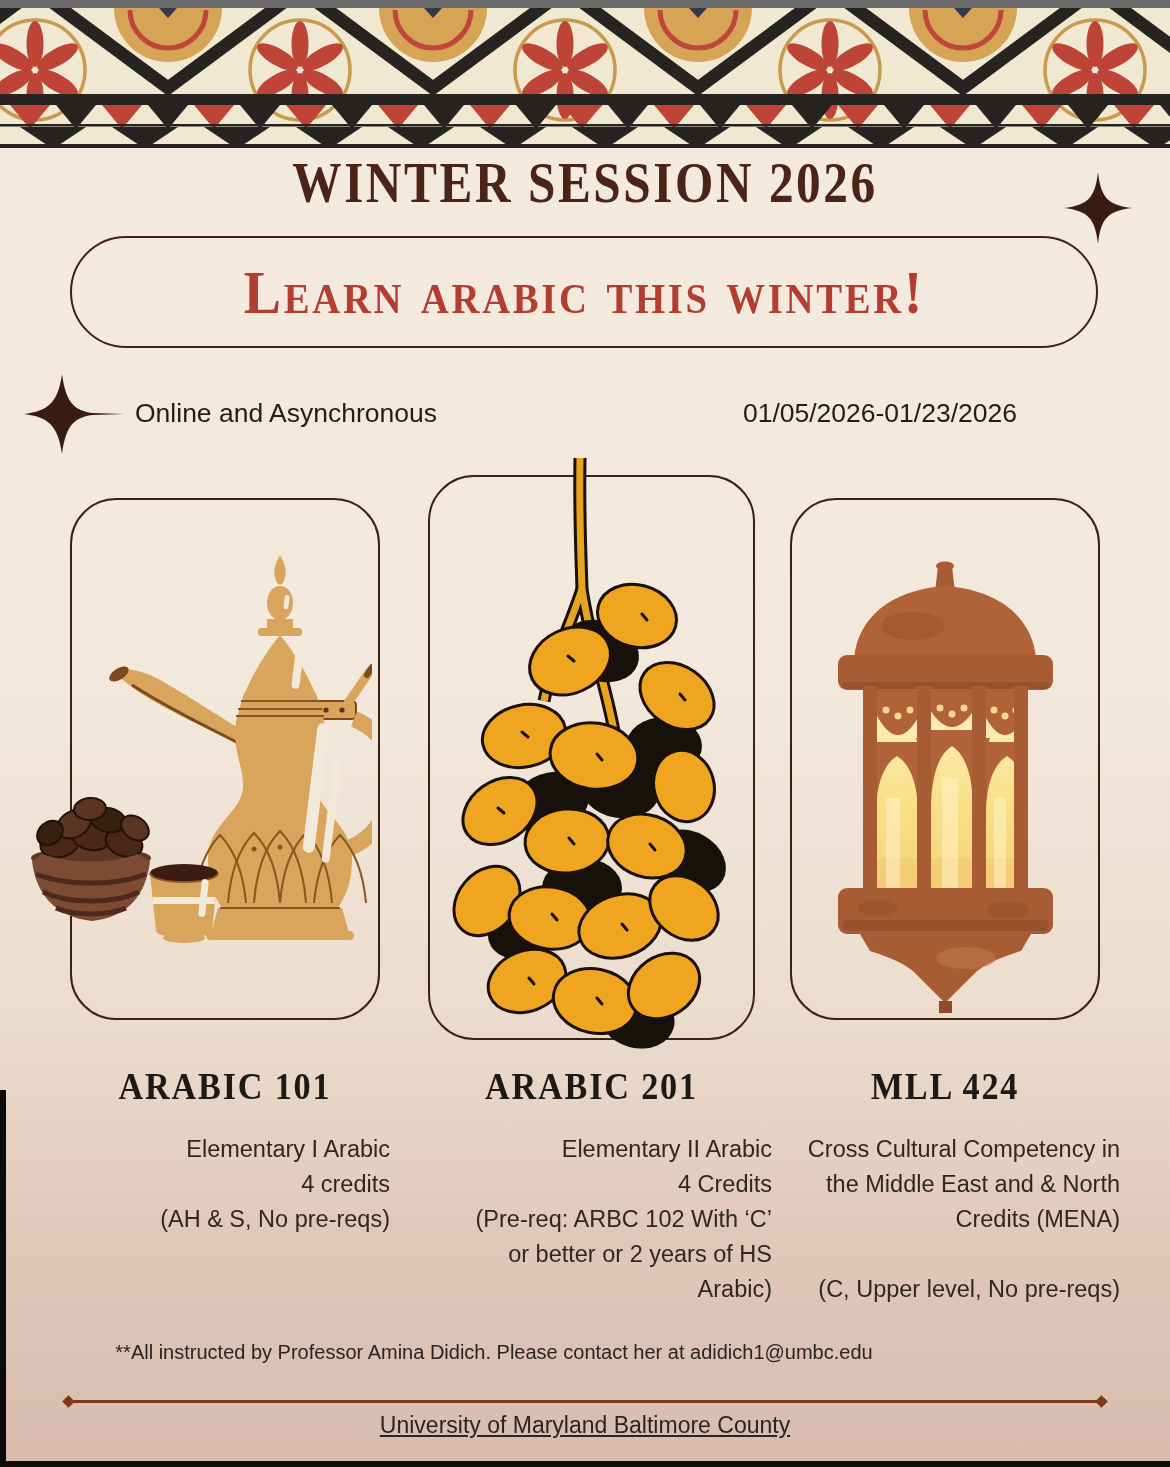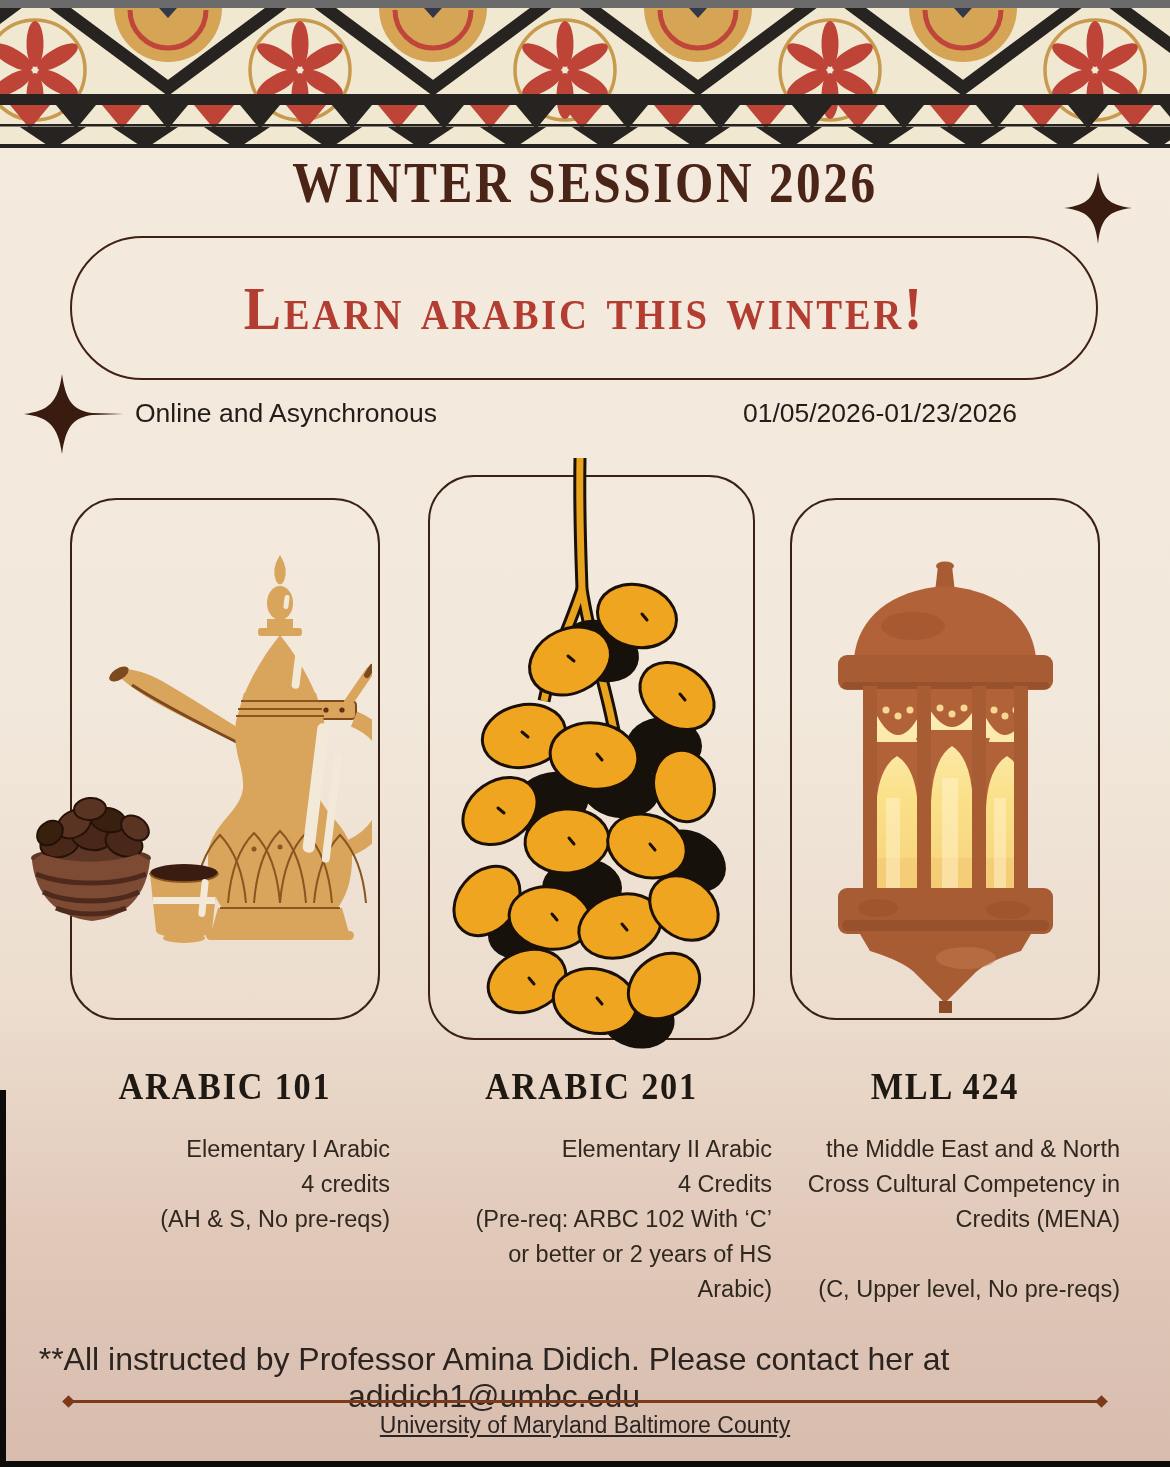--- a/index.html
+++ b/index.html
@@ -9,21 +9,21 @@
     font-family:"Liberation Sans",sans-serif;
   }
   .top-pattern{position:absolute;left:0;top:0;width:1170px;height:140px;}
   .main-title{
     position:absolute;left:0;top:138px;width:1170px;text-align:center;
     font-family:"Liberation Serif",serif;font-weight:700;font-size:58px;line-height:74px;
     color:#4b2418;letter-spacing:3px;transform:scaleX(.85);transform-origin:center;
     white-space:nowrap;
   }
   .banner-box{
-    position:absolute;left:70px;top:228px;width:1028px;height:144px;
+    position:absolute;left:70px;top:228px;width:1028px;height:112px;
     border:2.5px solid #402214;border-radius:72px;box-sizing:border-box;
     display:flex;align-items:center;justify-content:center;
   }
   .banner-text{
     font-family:"Liberation Serif",serif;font-variant:small-caps;font-weight:600;
     font-size:62px;color:#b33d31;letter-spacing:3px;white-space:nowrap;
     transform:scaleX(.9);transform-origin:center;
   }
   .sparkle{position:absolute;}
   .info-row{
@@ -50,21 +50,21 @@
   .desc{
     position:absolute;top:1124px;text-align:right;
     font-size:23.5px;line-height:35px;color:#30281f;font-weight:500;
   }
   .d1{left:60px;width:330px;}
   .d2{left:412px;width:360px;}
   .d3{left:770px;width:350px;}
   .desc-line{display:block;min-height:35px;}
   .footer-note{
     position:absolute;left:0;top:1333px;width:988px;text-align:center;
-    font-size:32px;color:#2b2420;font-weight:500;
+    font-size:20px;color:#2b2420;font-weight:500;
   }
   .divider{position:absolute;left:64px;top:1389px;width:1042px;height:9px;}
   .divider .bar{position:absolute;left:4px;right:4px;top:3px;height:3px;background:#7c3a1b;}
   .divider .dia{position:absolute;top:0;width:9px;height:9px;background:#7c3a1b;transform:rotate(45deg);}
   .divider .dia.left{left:0;}
   .divider .dia.right{right:0;}
   .org-line{
     position:absolute;left:0;top:1404px;width:1170px;text-align:center;
     font-size:23px;color:#2b2420;font-weight:500;text-decoration:underline;
   }
@@ -398,22 +398,22 @@
     <span class="desc-line">(AH &amp; S, No pre-reqs)</span>
   </div>
   <div class="desc d2">
     <span class="desc-line">Elementary II Arabic</span>
     <span class="desc-line">4 Credits</span>
     <span class="desc-line">(Pre-req: ARBC 102 With ‘C’</span>
     <span class="desc-line">or better or 2 years of HS</span>
     <span class="desc-line">Arabic)</span>
   </div>
   <div class="desc d3">
+    <span class="desc-line">Cross Cultural Competency in</span>
     <span class="desc-line">the Middle East and &amp; North</span>
-    <span class="desc-line">Cross Cultural Competency in</span>
     <span class="desc-line">Credits (MENA)</span>
     <span class="desc-line"></span>
     <span class="desc-line">(C, Upper level, No pre-reqs)</span>
   </div>
 
   <div class="footer-note">**All instructed by Professor Amina Didich. Please contact her at adidich1@umbc.edu</div>
 
   <div class="divider">
     <span class="dia left"></span>
     <span class="bar"></span>

